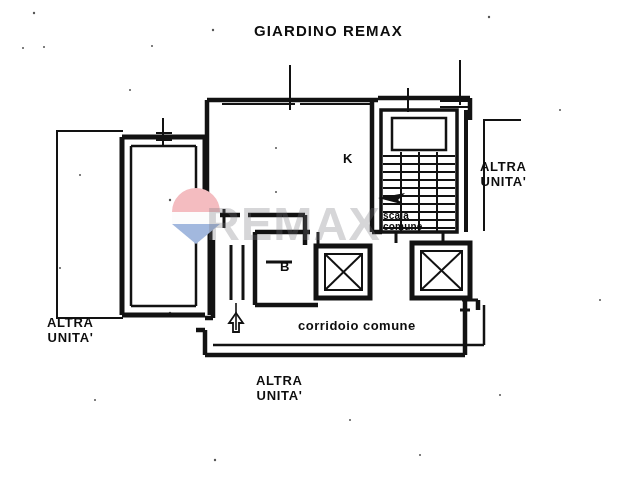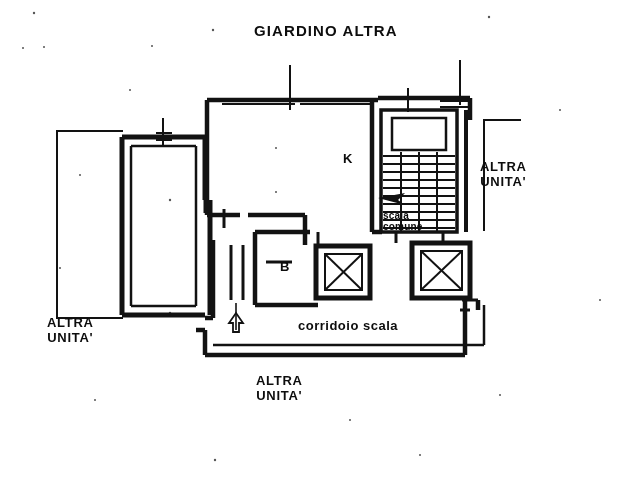--- a/index.html
+++ b/index.html
@@ -33,21 +33,21 @@
     line-height: 1.15;
     letter-spacing: 0.4px;
   }
   .lbl-title {
     font-size: 15px;
     letter-spacing: 1.1px;
   }
   .lbl-unit {
     font-size: 13px;
     letter-spacing: 0.7px;
-    text-align: center;
+    text-align: right;
   }
   .lbl-corridor {
     font-size: 13px;
     letter-spacing: 0.5px;
   }
   .lbl-stair {
     font-size: 10px;
     text-align: left;
     letter-spacing: 0.2px;
     line-height: 1.05;
@@ -239,33 +239,41 @@
       <path d="M462,300 L478,300"></path>
       <path d="M460,310 L470,310"></path>
       <path d="M205,213 L205,200"></path>
       <path d="M224,209 L224,228"></path>
       <path d="M318,232 L318,246"></path>
       <path d="M396,232 L396,243"></path>
       <path d="M443,232 L443,243"></path>
     </g>
   </svg>
 
-
-  <div class="lbl lbl-title" style="left:254px; top:22px;">GIARDINO ALTRA</div>
+  <div id="watermark">
+    <svg id="wm-balloon" viewBox="0 0 56 62">
+      <path d="M4,30 A24,24 0 0 1 52,30 L4,30 Z" fill="#f4bcc0"></path>
+      <rect x="4" y="30" width="48" height="12" fill="#fcfcfc"></rect>
+      <path d="M4,42 L52,42 L28,62 Z" fill="#a2b8de"></path>
+    </svg>
+    <div id="wm-text">REMAX</div>
+  </div>
+
+  <div class="lbl lbl-title" style="left:254px; top:22px;">GIARDINO REMAX</div>
 
   <div class="lbl lbl-unit" style="left:480px; top:160px;">ALTRA
 UNITA'</div>
 
   <div class="lbl lbl-unit" style="left:47px; top:316px;">ALTRA
 UNITA'</div>
 
   <div class="lbl lbl-unit" style="left:256px; top:374px;">ALTRA
 UNITA'</div>
 
-  <div class="lbl lbl-corridor" style="left:298px; top:319px;">corridoio scala</div>
+  <div class="lbl lbl-corridor" style="left:298px; top:319px;">corridoio comune</div>
 
   <div class="lbl lbl-stair" style="left:383px; top:211px;">scala
 comune</div>
 
   <div class="lbl lbl-room" style="left:343px; top:152px;">K</div>
 
   <div class="lbl lbl-room" style="left:280px; top:260px;">B</div>
 
 </div>
 

